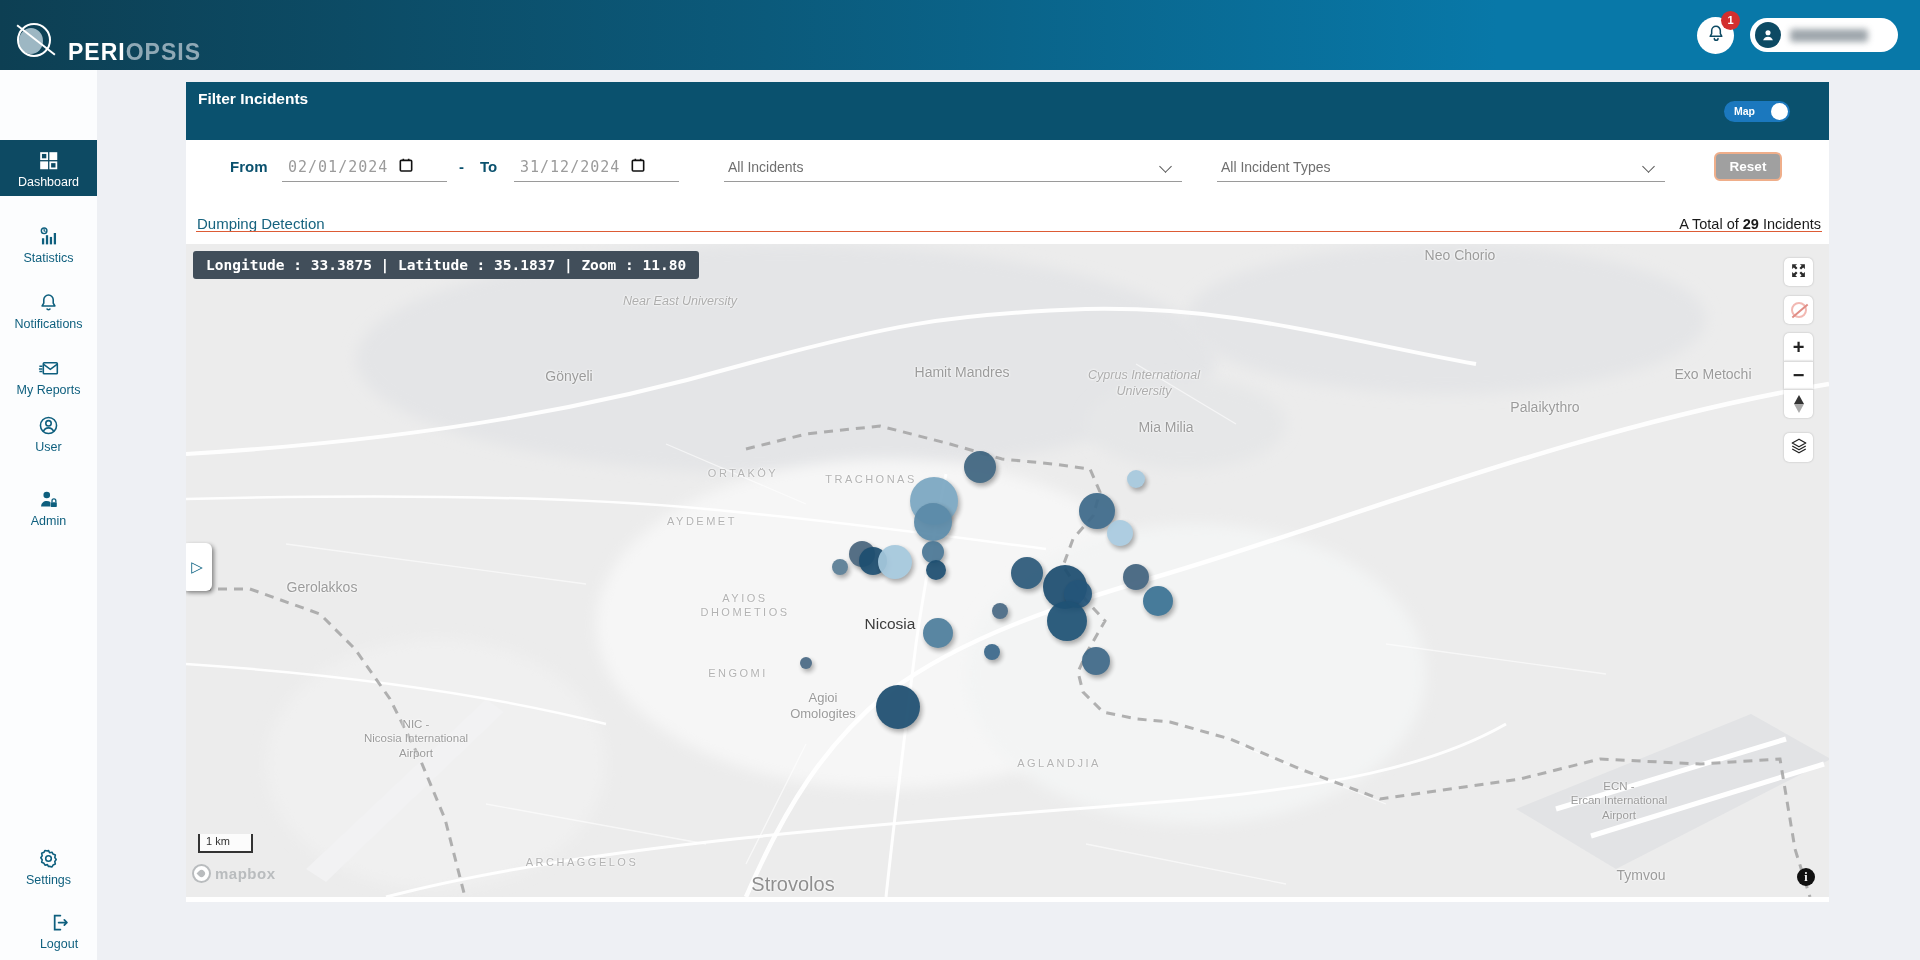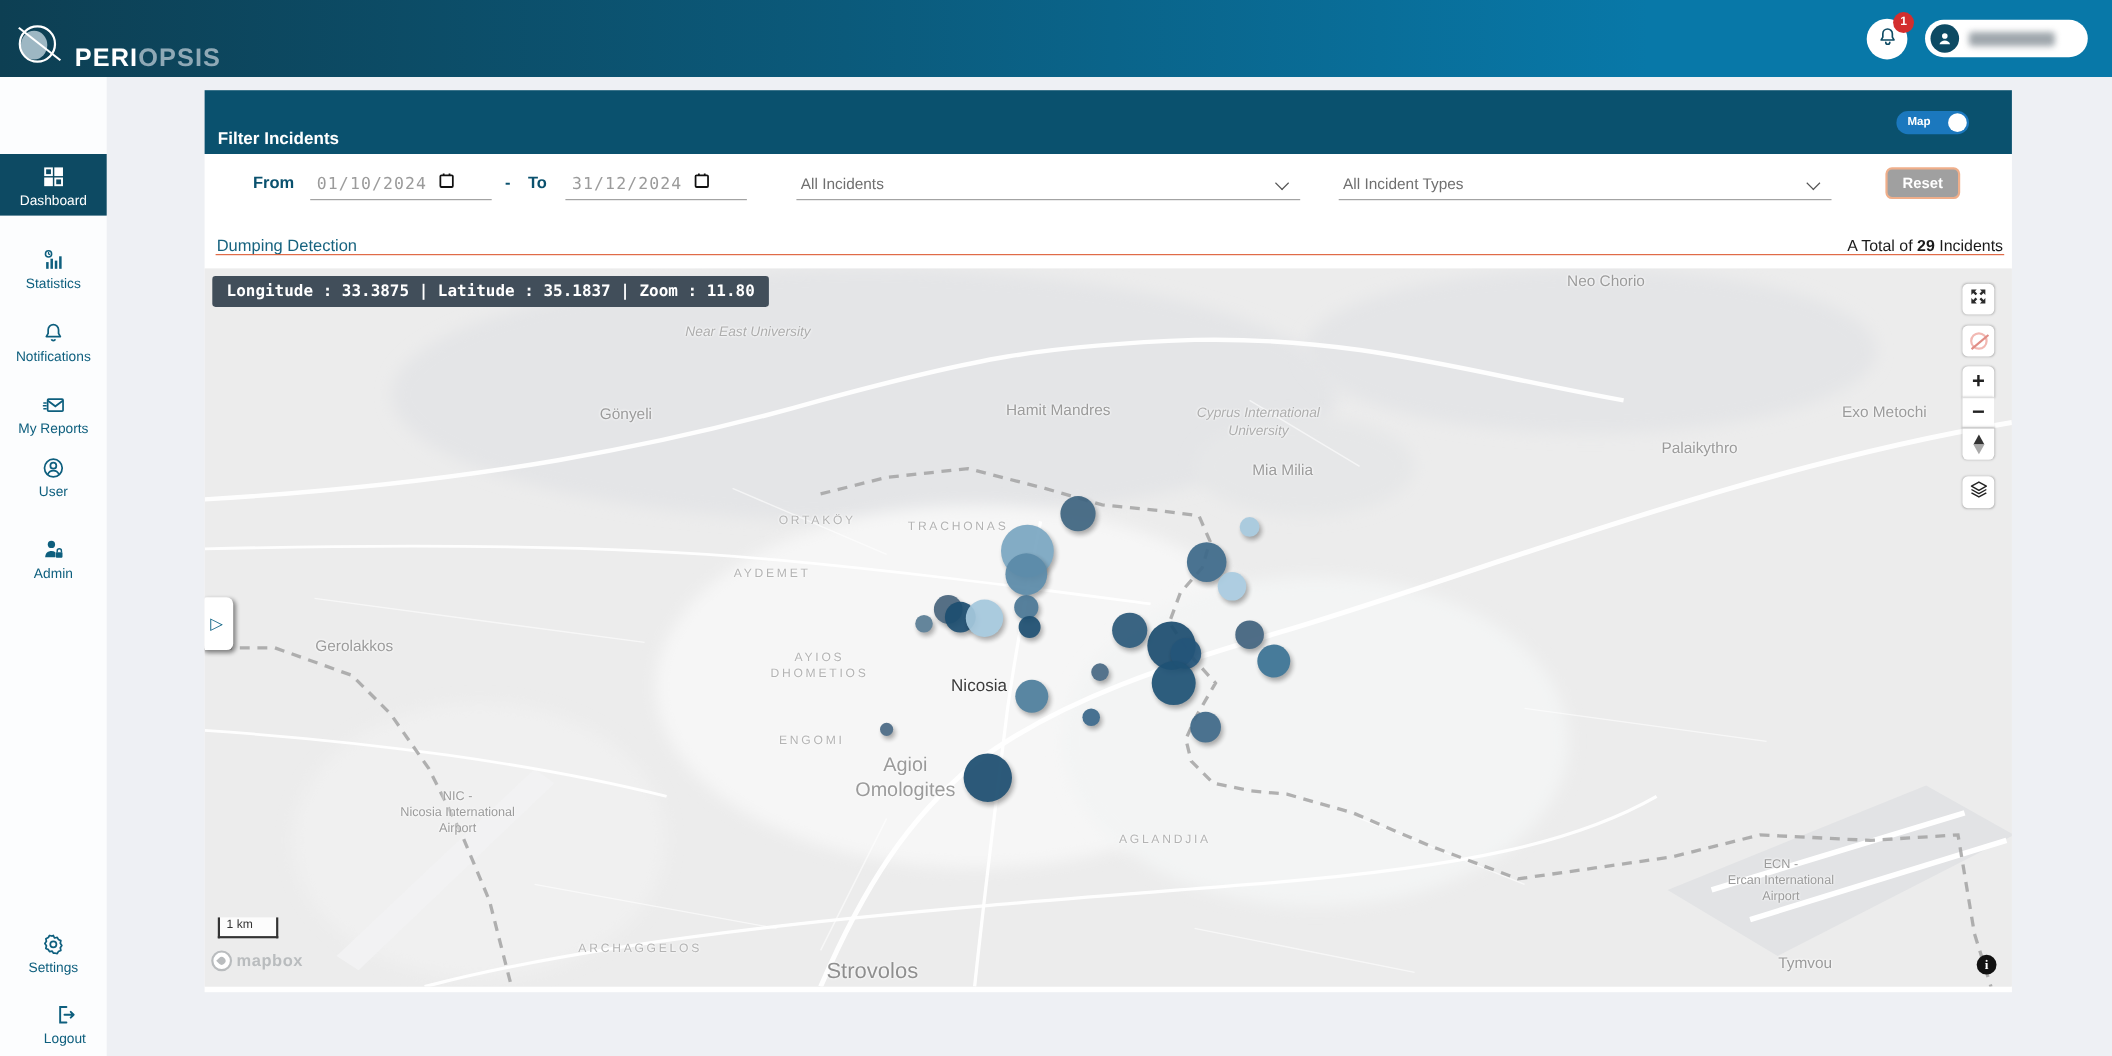--- a/index.html
+++ b/index.html
@@ -30,21 +30,21 @@
   .side-item { position:absolute; left:0; width:97px; text-align:center; cursor:pointer; color:#0e5f7e; }
   .side-item .icn { display:block; height:22px; margin-bottom:3px; }
   .side-item .icn svg { vertical-align:top; }
   .side-item .lbl { font-size:12.5px; color:#0e5f7e; }
   .side-item.active { background:#0d4a63; padding-top:10px; height:56px; color:#fff; }
   .side-item.active .lbl { color:#fff; }
 
   
   .panel { position:absolute; left:186px; top:82px; width:1643px; height:820px; background:#ffffff; z-index:10; }
   .panel-header { position:absolute; left:0; top:0; width:100%; height:58px; background:#0a516e; }
-  .panel-title { position:absolute; left:12px; top:36px; color:#fff; font-size:15.5px; font-weight:bold; }
+  .panel-title { position:absolute; left:12px; top:8px; color:#fff; font-size:15.5px; font-weight:bold; }
   .map-toggle { position:absolute; right:39px; top:19px; width:66px; height:21px; background:#1b78be; border-radius:11px; cursor:pointer; }
   .map-toggle .tg-lbl { position:absolute; left:10px; top:4px; color:#fff; font-size:10.5px; font-weight:bold; }
   .map-toggle .knob { position:absolute; right:2px; top:2px; width:17px; height:17px; background:#fff; border-radius:50%; }
 
   
   .filter-row { position:absolute; left:0; top:58px; width:100%; height:60px; }
   .f-label { position:absolute; top:18px; font-size:15px; font-weight:bold; color:#0a516e; }
   .date-field { position:absolute; top:12px; height:30px; border-bottom:1px solid #9a9a9a; display:flex; align-items:center; gap:10px; padding:0 6px; cursor:text; }
   .date-val { font-family:"DejaVu Sans Mono", monospace; font-size:15px; color:#9b9b9b; letter-spacing:1px; }
   .sep-dash { position:absolute; top:18px; font-size:15px; font-weight:bold; color:#0a516e; }
@@ -60,21 +60,21 @@
   .total-lbl { position:absolute; right:8px; top:16px; font-size:14.5px; color:#1a1a1a; }
   .total-lbl b { font-weight:bold; }
   .orange-rule { position:absolute; left:10px; right:7px; top:149px; height:0; border-top:1.5px solid #dd5b35; }
 
   
   .map { position:absolute; left:0; top:162px; width:1643px; height:653px; background:#ececec; overflow:hidden; }
   .map svg.geo { position:absolute; left:0; top:0; }
   .map-label { position:absolute; transform:translate(-50%,-50%); white-space:pre-line; text-align:center; line-height:1.25;
     color:#a6a6a6; font-size:13px; text-shadow:0 0 2px #fff,0 0 3px #fff; pointer-events:none; }
   .map-label.village { color:#9b9b9b; font-size:14px; }
-  .map-label.village-sm { color:#9b9b9b; font-size:18px; }
+  .map-label.village-sm { color:#9b9b9b; font-size:13px; }
   .map-label.town { color:#8f8f8f; font-size:20px; }
   .map-label.poi { color:#adadad; font-size:12.5px; font-style:italic; }
   .map-label.area { color:#b3b3b3; font-size:11px; letter-spacing:2.5px; }
   .map-label.city { color:#3c3c3c; font-size:15.5px; font-weight:500; }
   .map-label.airport { color:#9b9b9b; font-size:11.5px; }
   .cluster { position:absolute; border-radius:50%; transform:translate(-50%,-50%); opacity:.93;
     box-shadow:2px 3px 5px rgba(0,0,0,.35); }
   .coords-bar { position:absolute; left:7px; top:7px; height:28px; background:rgba(56,70,82,.95); border-radius:3px;
     color:#fff; font-family:"DejaVu Sans Mono", monospace; font-size:14.5px; font-weight:bold; line-height:28px; padding:0 13px; }
   .map-ctl { position:absolute; right:16px; width:29px; background:#fff; border-radius:5px; box-shadow:0 0 2px rgba(0,0,0,.25);
@@ -205,21 +205,21 @@
     <div class="panel-title">Filter Incidents</div>
     <div class="map-toggle">
       <span class="tg-lbl">Map</span>
       <span class="knob"></span>
     </div>
   </div>
 
   <div class="filter-row">
     <span class="f-label" style="left:44px">From</span>
     <div class="date-field" style="left:96px;width:165px">
-      <span class="date-val">01/10/2024</span>
+      <span class="date-val">02/01/2024</span>
       <span>
         <svg width="16" height="16" viewBox="0 0 24 24" fill="none" stroke="#111" stroke-width="2.4">
             <rect x="3.5" y="5" width="17" height="16" rx="1.5"></rect>
             <path d="M8 2.5V6M16 2.5V6"></path>
           </svg>
       </span>
     </div>
     <span class="sep-dash" style="left:273px">-</span>
     <span class="f-label" style="left:294px">To</span>
     <div class="date-field" style="left:328px;width:165px">

